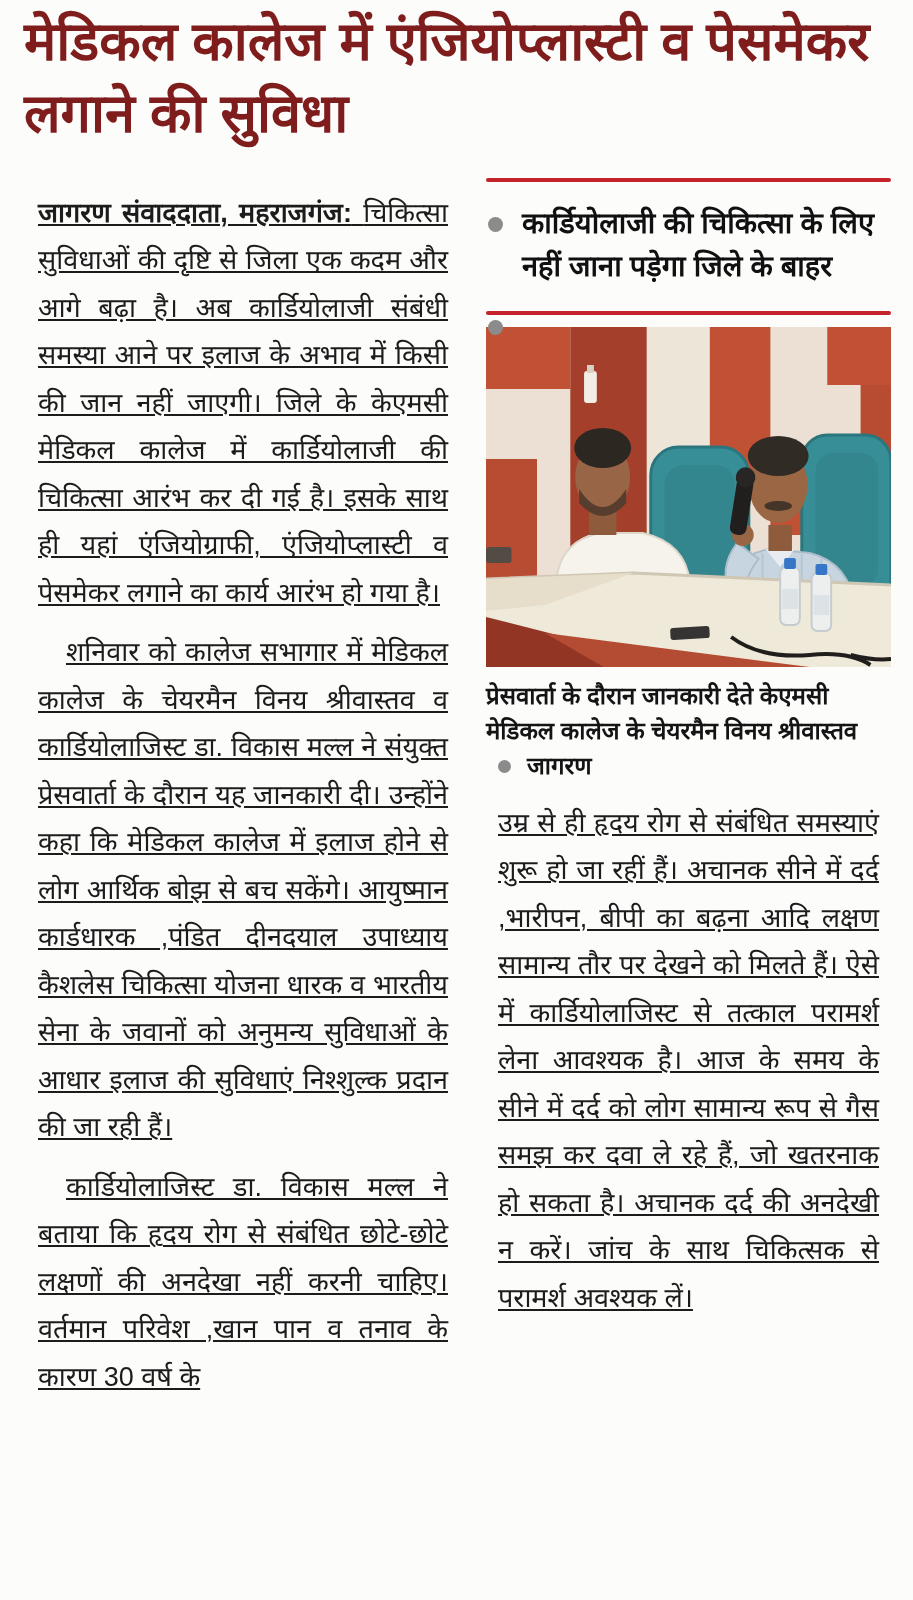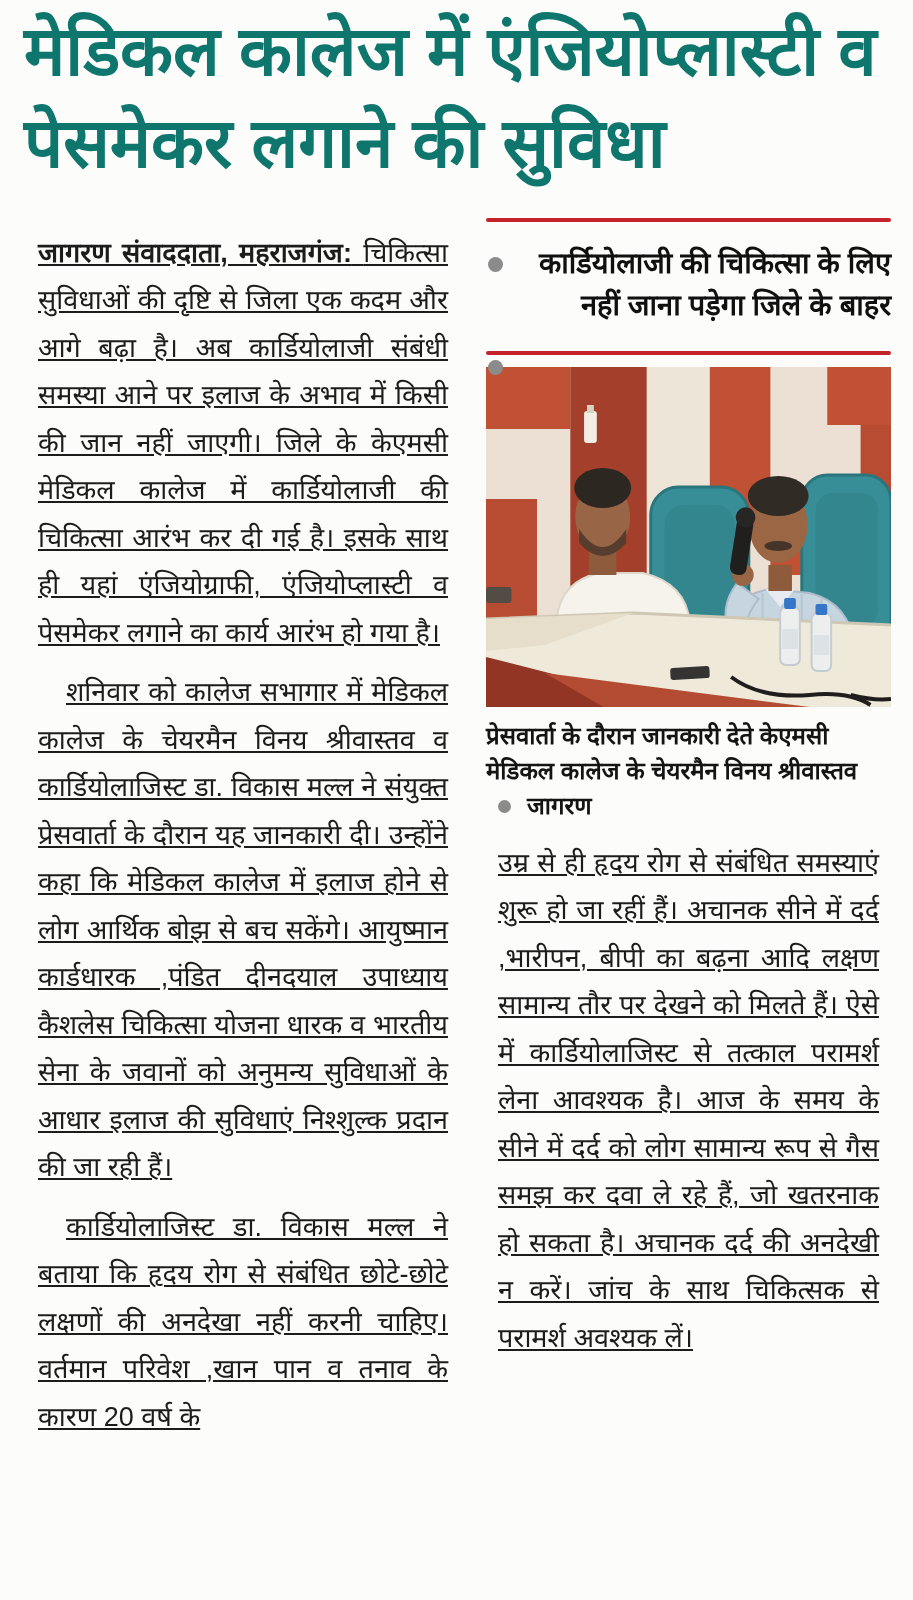--- a/index.html
+++ b/index.html
@@ -8,24 +8,24 @@
     width:913px;height:1600px;
     margin:0 auto;
     background:#fcfcfb;
     overflow:hidden;
     font-family:"Liberation Sans", sans-serif;
     color:#1e1e1e;
   }
   
   .headline{
     margin:6px 24px 0 24px;
-    font-size:69px;
+    font-size:54px;
     line-height:1.33;
     font-weight:bold;
-    color:#0f766e;
+    color:#7f1d1d;
     letter-spacing:0px;
   }
   
   .columns{
     display:flex;
     gap:26px;
     padding:0 22px 0 26px;
     margin-top:28px;
   }
   .col-left{width:434px;flex:none;}
@@ -50,21 +50,21 @@
     padding:0;
     font-size:29px;
     font-weight:bold;
     line-height:1.48;
     color:#101010;
   }
   .highlights li{
     position:relative;
     padding-left:36px;
     margin-bottom:18px;
-    text-align:right;
+    text-align:left;
   }
   .bullet-dot{
     position:absolute;
     left:2px;top:15px;
     width:15px;height:15px;
     border-radius:50%;
     background:#8b8b8b;
   }
   .photo-frame{
     margin-top:12px;
@@ -94,21 +94,21 @@
 
 <div class="page">
 
   <h1 class="headline">मेडिकल कालेज में एंजियोप्लास्टी व पेसमेकर लगाने की सुविधा</h1>
 
   <div class="columns">
 
     <div class="col-left">
       <p class="body-text"><span class="dateline">जागरण संवाददाता, महराजगंज:</span> <span>चिकित्सा सुविधाओं की दृष्टि से जिला एक कदम और आगे बढ़ा है। अब कार्डियोलाजी संबंधी समस्या आने पर इलाज के अभाव में किसी की जान नहीं जाएगी। जिले के केएमसी मेडिकल कालेज में कार्डियोलाजी की चिकित्सा आरंभ कर दी गई है। इसके साथ ही यहां एंजियोग्राफी, एंजियोप्लास्टी व पेसमेकर लगाने का कार्य आरंभ हो गया है।</span></p>
       <p class="body-text">शनिवार को कालेज सभागार में मेडिकल कालेज के चेयरमैन विनय श्रीवास्तव व कार्डियोलाजिस्ट डा. विकास मल्ल ने संयुक्त प्रेसवार्ता के दौरान यह जानकारी दी। उन्होंने कहा कि मेडिकल कालेज में इलाज होने से लोग आर्थिक बोझ से बच सकेंगे। आयुष्मान कार्डधारक ,पंडित दीनदयाल उपाध्याय कैशलेस चिकित्सा योजना धारक व भारतीय सेना के जवानों को अनुमन्य सुविधाओं के आधार इलाज की सुविधाएं निश्शुल्क प्रदान की जा रही हैं।</p>
-      <p class="body-text">कार्डियोलाजिस्ट डा. विकास मल्ल ने बताया कि हृदय रोग से संबंधित छोटे-छोटे लक्षणों की अनदेखा नहीं करनी चाहिए। वर्तमान परिवेश ,खान पान व तनाव के कारण 20 वर्ष के</p>
+      <p class="body-text">कार्डियोलाजिस्ट डा. विकास मल्ल ने बताया कि हृदय रोग से संबंधित छोटे-छोटे लक्षणों की अनदेखा नहीं करनी चाहिए। वर्तमान परिवेश ,खान पान व तनाव के कारण 30 वर्ष के</p>
     </div>
 
     <div class="col-right">
 
       <div class="red-rule"></div>
 
       <ul class="highlights">
         <li>
           <span class="bullet-dot"></span>
           <span>कार्डियोलाजी की चिकित्सा के लिए नहीं जाना पड़ेगा जिले के बाहर</span>

